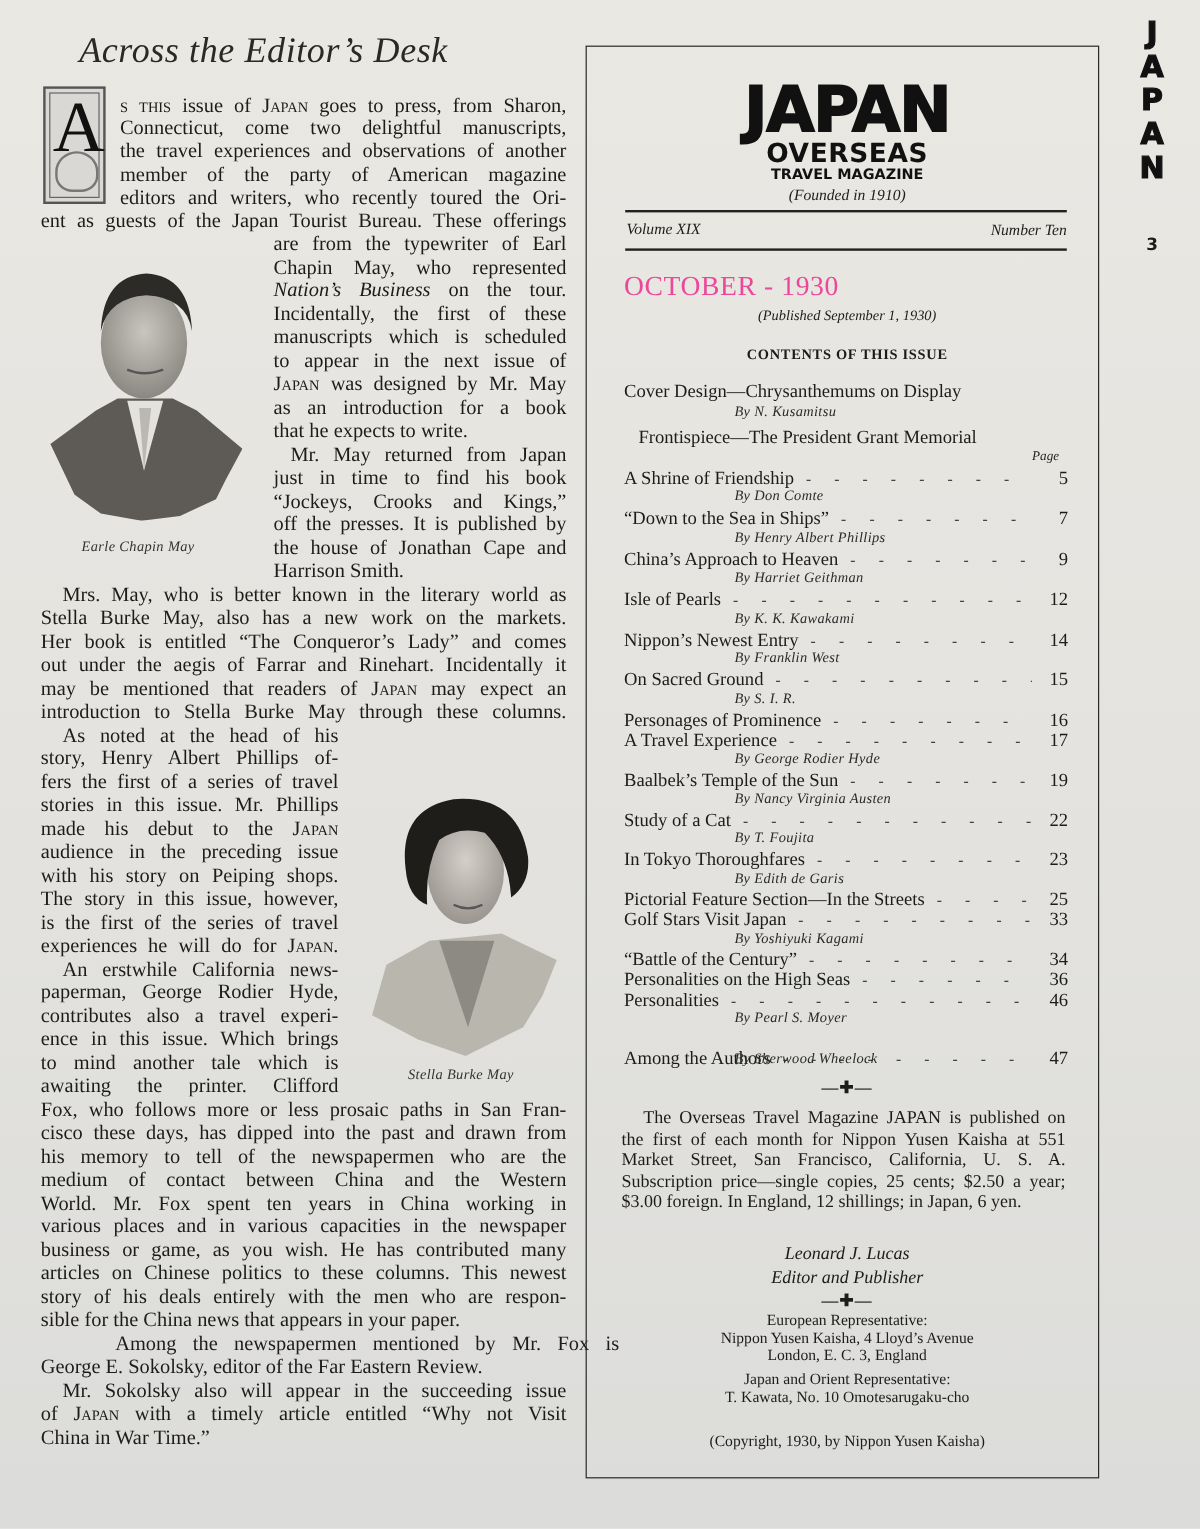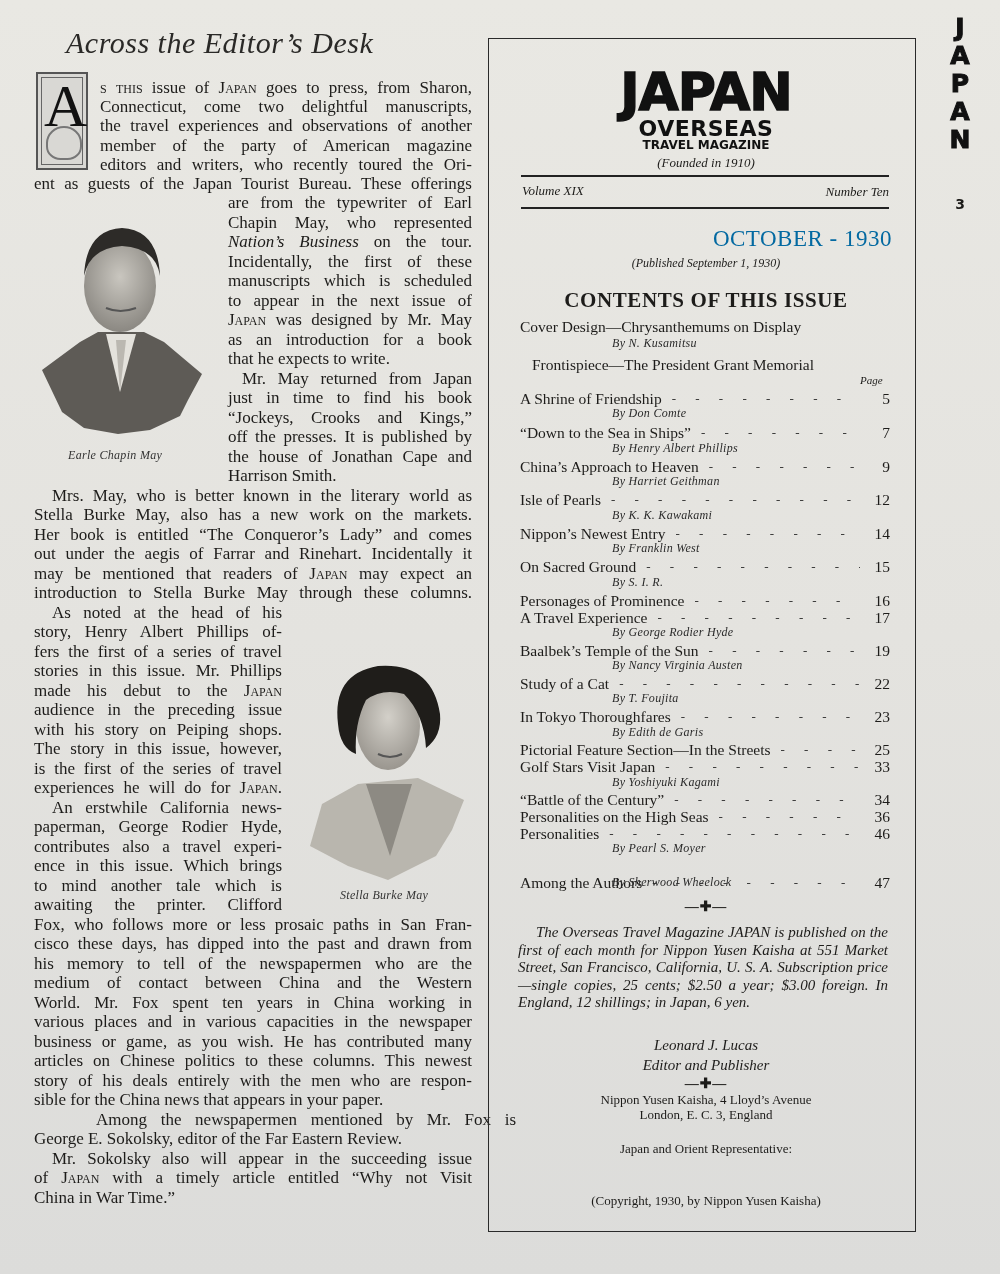--- a/index.html
+++ b/index.html
@@ -40,23 +40,23 @@
     -webkit-text-stroke: 1.5px #111; line-height:52px;
   }
   .logo-sub { left:600px; top:116px; width:212px; text-align:center; font-family:"DejaVu Sans", sans-serif;
     font-weight:bold; font-size:22px; color:#111; letter-spacing:0.5px; }
   .logo-sub2 { left:600px; top:138px; width:212px; text-align:center; font-family:"DejaVu Sans", sans-serif;
     font-weight:bold; font-size:12px; color:#111; }
   .founded { left:600px; top:155px; width:212px; text-align:center; font-size:13px; font-style:italic; }
   .rule { position:absolute; left:521px; width:368px; height:2px; background:#222; }
   .vol { left:522px; top:183px; font-size:13px; font-style:italic; }
   .num { left:800px; top:184px; width:89px; text-align:right; font-size:13px; font-style:italic; }
-  .month { left:520px; top:226px; width:372px; text-align:right; font-size:23px; letter-spacing:0.5px; color:#0369a1; }
+  .month { left:520px; top:226px; width:372px; text-align:left; font-size:23px; letter-spacing:0.5px; color:#ec4899; }
   .pub { left:520px; top:256px; width:372px; text-align:center; font-size:12px; font-style:italic; }
-  .contents-h { left:520px; top:288px; width:372px; text-align:center; font-size:21px; font-weight:bold; letter-spacing:0.6px; }
+  .contents-h { left:520px; top:288px; width:372px; text-align:center; font-size:12px; font-weight:bold; letter-spacing:0.6px; }
   .toc-line { position:absolute; left:520px; width:370px; font-size:15.5px; line-height:18px; white-space:nowrap; display:flex; }
   .toc-line .t { flex:0 0 auto; }
   .toc-line .dots { flex:1 1 auto; overflow:hidden; letter-spacing:8px; color:#333; padding-left:10px; font-size:13px; line-height:18px; text-align:right; }
   .toc-line .p { flex:0 0 auto; width:30px; text-align:right; }
   .by { position:absolute; left:612px; font-size:12px; font-style:italic; white-space:nowrap; color:#2a2a2a; letter-spacing:0.3px; }
   .pagehdr { left:860px; top:374px; font-size:11px; font-style:italic; }
   .orn { position:absolute; width:60px; text-align:center; font-size:14px; font-weight:bold; letter-spacing:1px; }
   .pubtext { position:absolute; left:518px; width:370px; font-size:15px; line-height:17.5px; text-align:justify; }
   .center-it { position:absolute; left:520px; width:372px; text-align:center; font-size:15px; font-style:italic; }
   .center-sm { position:absolute; left:520px; width:372px; text-align:center; font-size:13px; line-height:14.5px; }
@@ -285,30 +285,32 @@
     <div class="by" style="top: 841px;">By Pearl S. Moyer</div>
     <div class="toc-line" style="top: 858px; margin-top: 16px;">
       <span class="t">Among the Authors</span>
       <span class="dots">- - - - - - - - - - - - - - - - - - - - -</span>
       <span class="p">47</span>
     </div>
     <div class="by" style="top: 875px;">By Sherwood Wheelock</div>
   </div>
 
 <div class="orn" style="left:676px;top:898px;">—✚—</div>
-<div class="pubtext" style="top:924px;text-indent:18px;font-style:italic;">The Overseas Travel Magazine JAPAN is published on the first of each month for Nippon Yusen Kaisha at 551 Market Street, San Francisco, California, U. S. A. Subscription price—single copies, 25 cents; $2.50 a year; $3.00 foreign. In England, 12 shillings; in Japan, 6 yen.</div>
+<div class="pubtext" style="top:924px;text-indent:18px;">The Overseas Travel Magazine JAPAN is published on the first of each month for Nippon Yusen Kaisha at 551 Market Street, San Francisco, California, U. S. A. Subscription price—single copies, 25 cents; $2.50 a year; $3.00 foreign. In England, 12 shillings; in Japan, 6 yen.</div>
 <div class="center-it" style="top:1037px;">Leonard J. Lucas</div>
 <div class="center-it" style="top:1057px;">Editor and Publisher</div>
 <div class="orn" style="left:676px;top:1075px;">—✚—</div>
 <div class="center-sm" style="top:1093px;">
+  <div>European Representative:</div>
   <div>Nippon Yusen Kaisha, 4 Lloyd’s Avenue</div>
   <div>London, E. C. 3, England</div>
 </div>
 <div class="center-sm" style="top:1142px;">
   <div>Japan and Orient Representative:</div>
+  <div>T. Kawata, No. 10 Omotesarugaku-cho</div>
 </div>
 <div class="center-sm" style="top:1194px;">(Copyright, 1930, by Nippon Yusen Kaisha)</div>
 
 <div class="abs side-japan" id="sidejapan">
     <div>J</div>
     <div>A</div>
     <div>P</div>
     <div>A</div>
     <div>N</div>
   </div>

